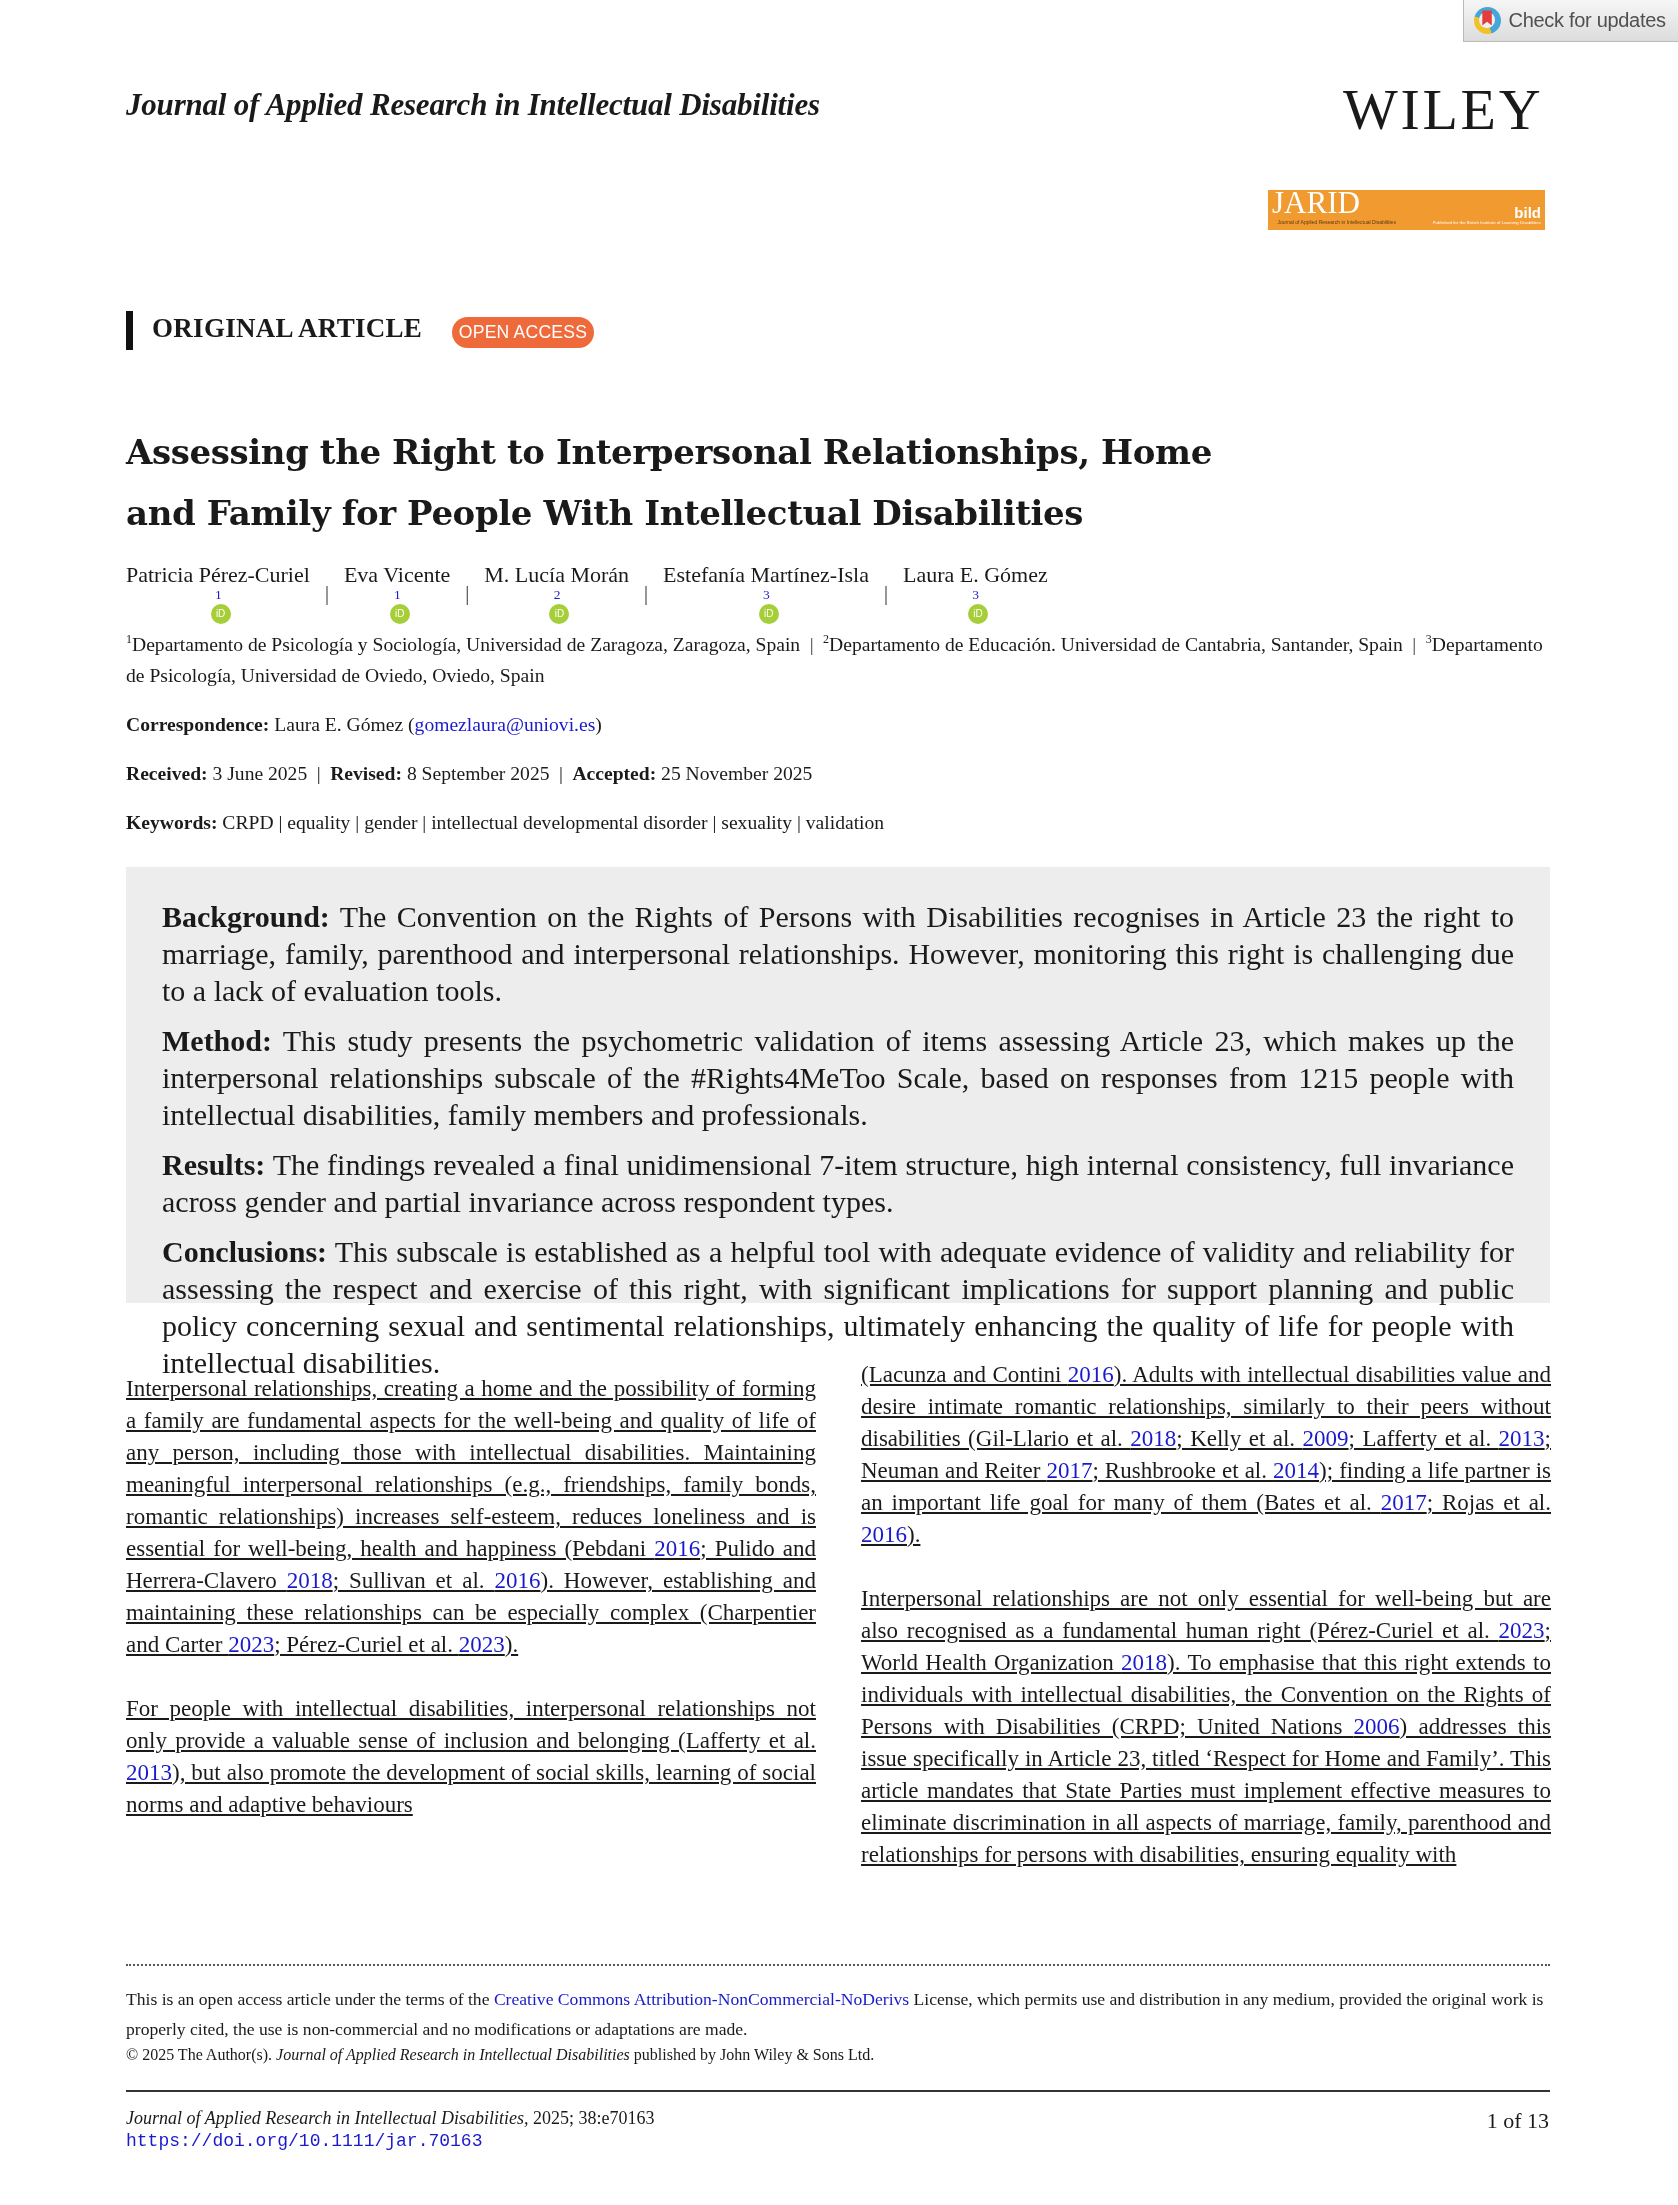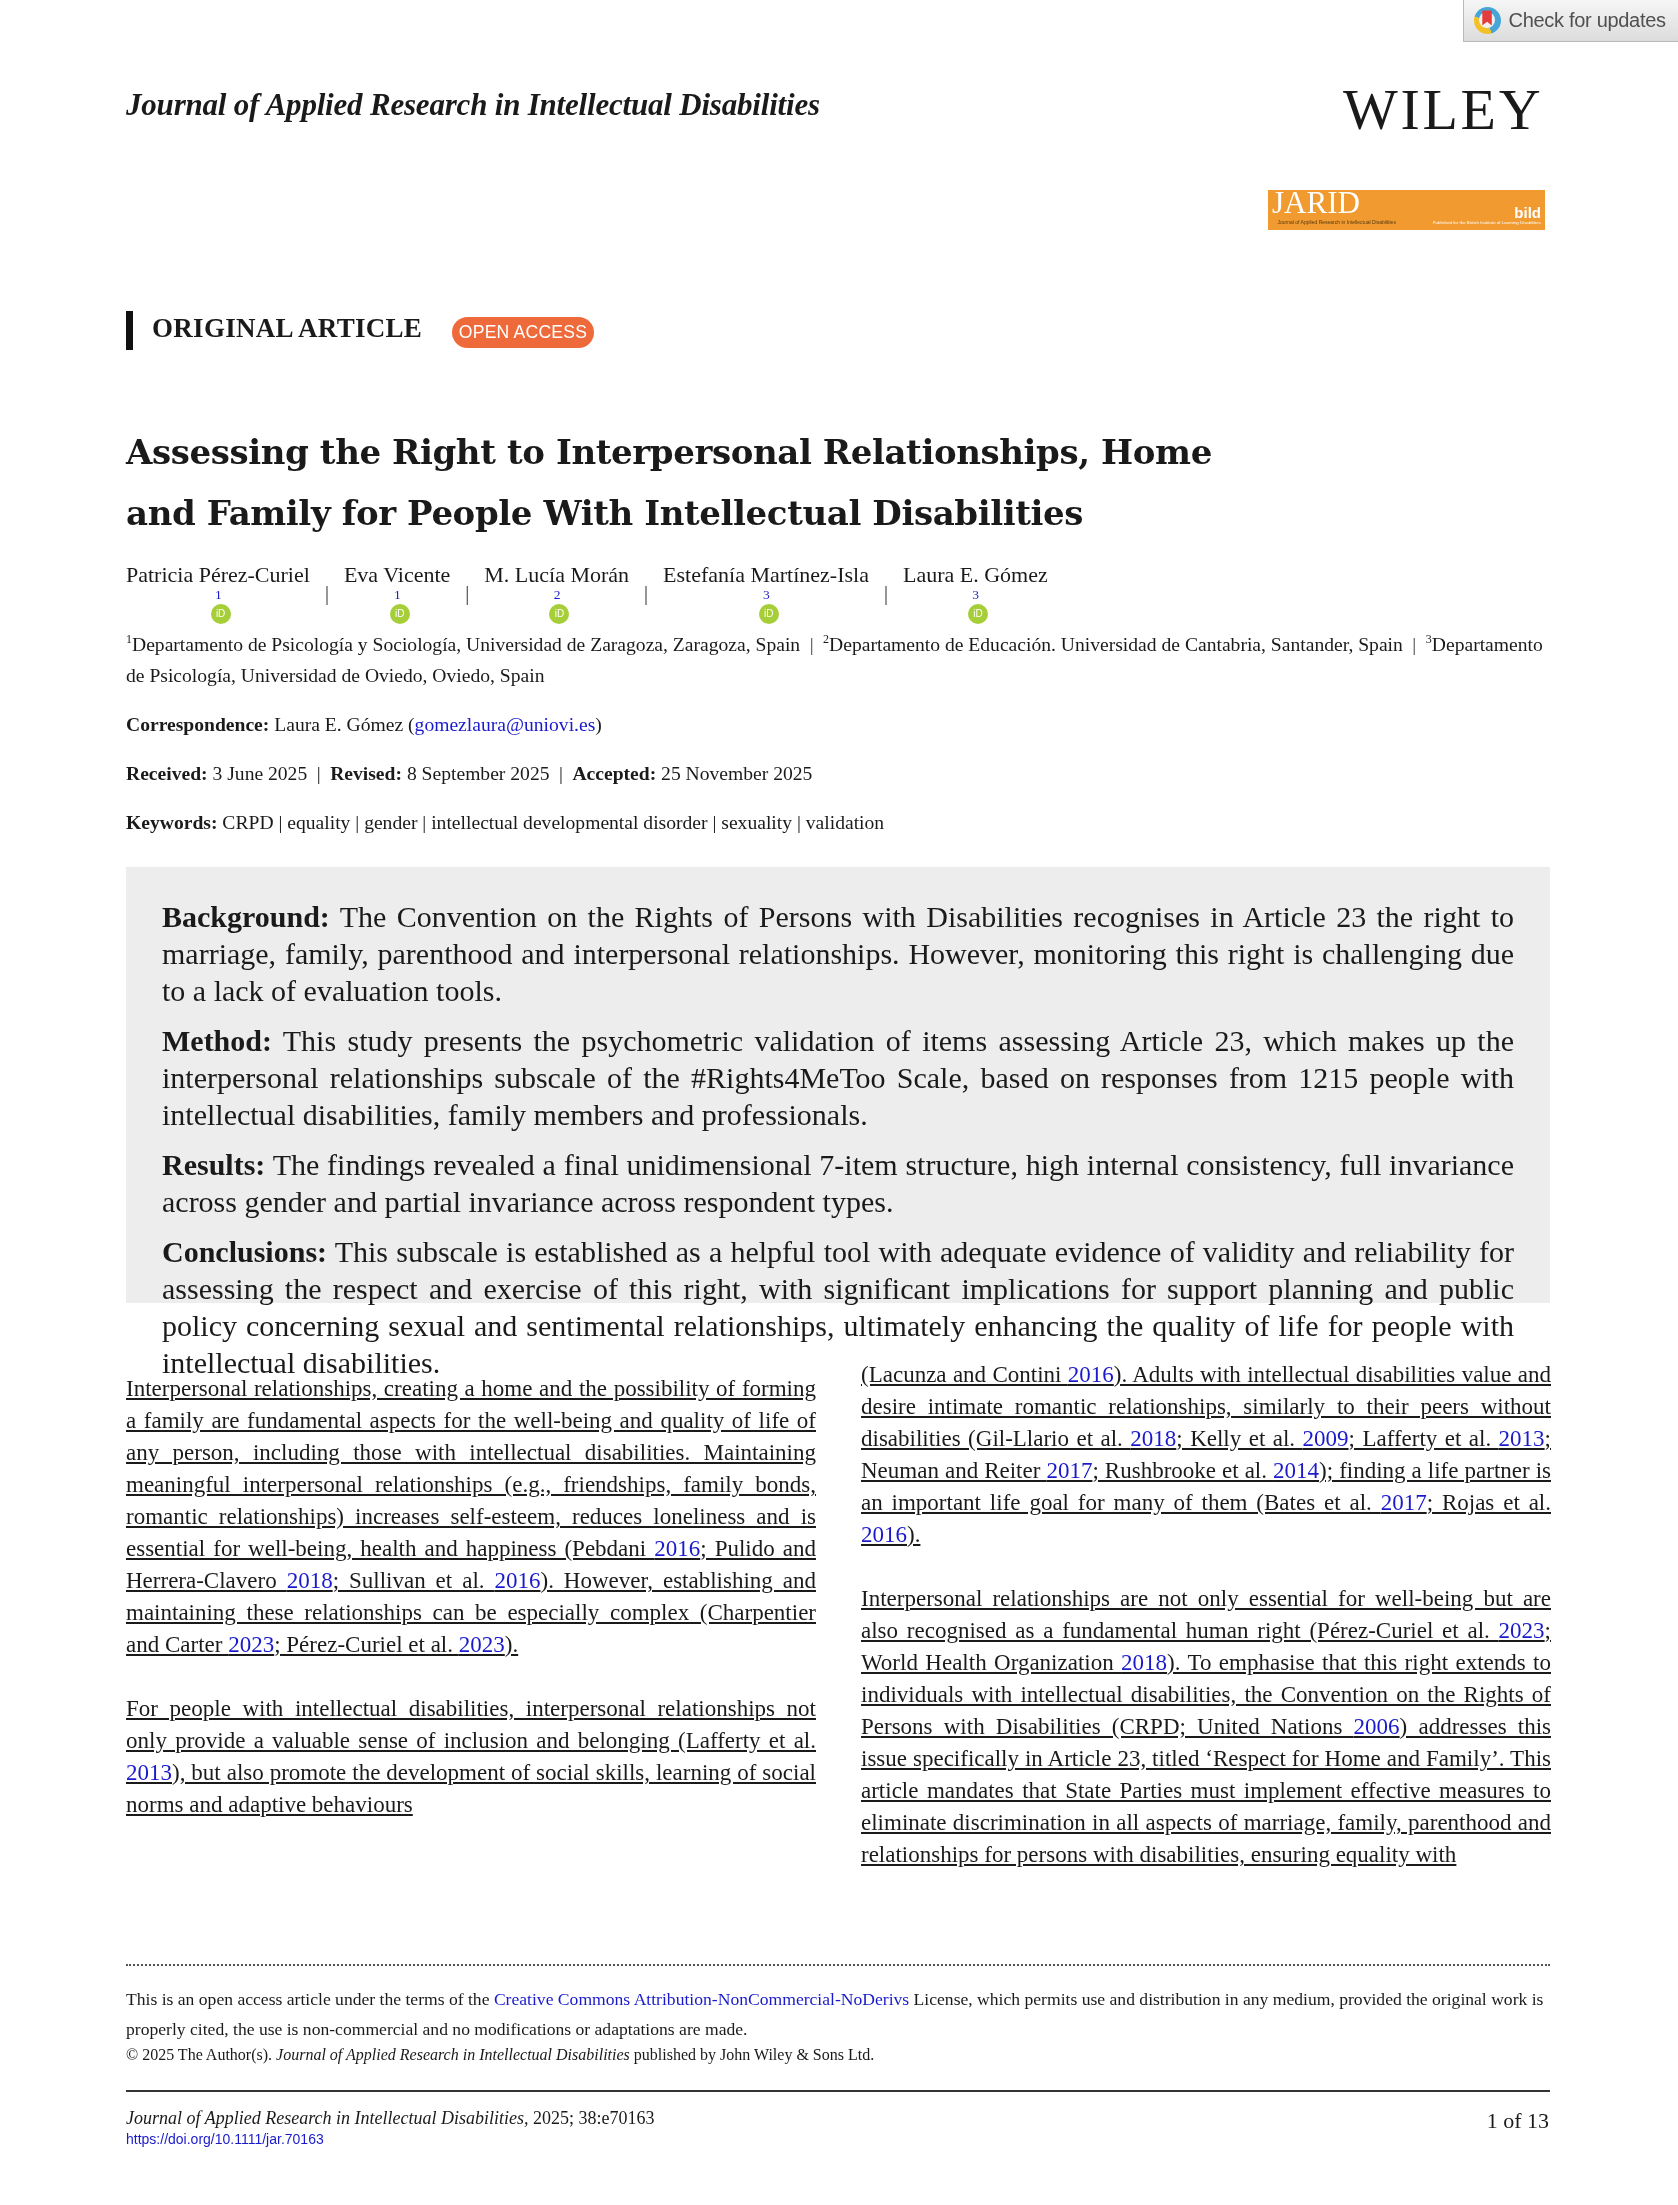--- a/index.html
+++ b/index.html
@@ -63,21 +63,21 @@
   .col-left { left:126px; top:1361px; }
   .col-right { left:861px; top:1347px; }
   .sec-head { font-family:"Liberation Serif", serif; font-weight:bold; font-size:26px; margin:0 0 31px 0; line-height:32px; text-align:left; }
   .sec-head .bar { margin:0 15px; font-weight:normal; }
 
   .dotted { left:126px; top:1964px; width:1424px; height:0; border-top:2px dotted #555; }
   .license { left:126px; top:1984px; width:1424px; font-family:"Liberation Serif", serif; font-size:17.6px; line-height:30px; }
   .copyright { left:126px; top:2046px; font-family:"Liberation Serif", serif; font-size:16px; }
   .rule { left:126px; top:2090px; width:1424px; height:2px; background:#333; }
   .footer-cite { left:126px; top:2108px; font-family:"Liberation Serif", serif; font-size:18px; }
-  .footer-doi { left:126px; top:2131px; font-family:Liberation Sans, sans-serif; font-size:14px; }
+  .footer-doi { left:126px; top:2131px; font-family:Liberation Mono, monospace; font-size:18px; }
   .page-num { right:129px; top:2108px; font-family:"Liberation Serif", serif; font-size:22px; }
 </style>
 </head>
 <body>
 
 <div class="abs cfu">
   <span class="cfu-icon"></span>
   <span class="cfu-label">Check for updates</span>
 </div>
 

